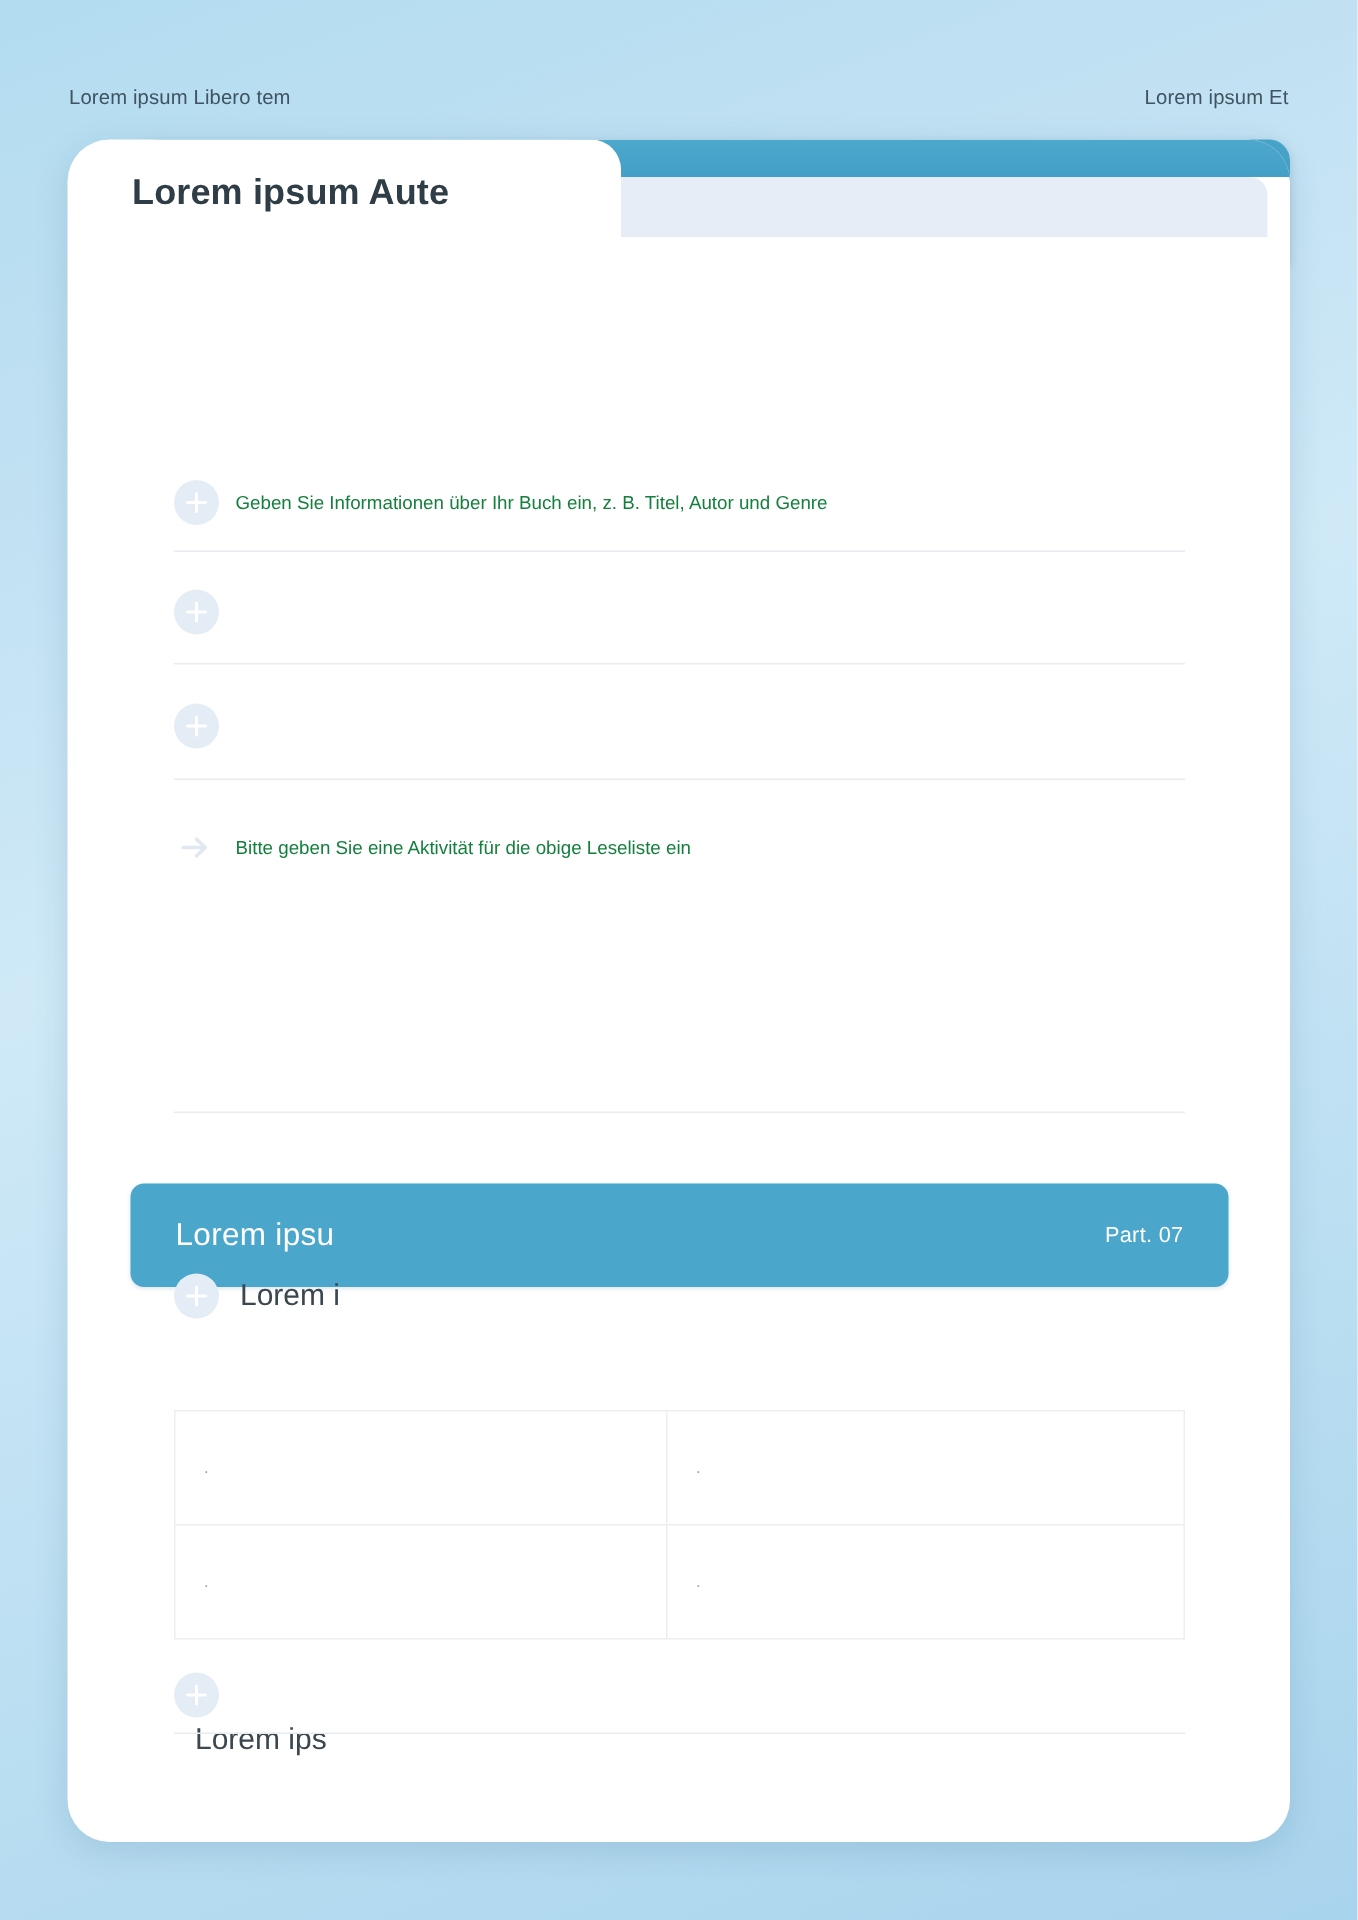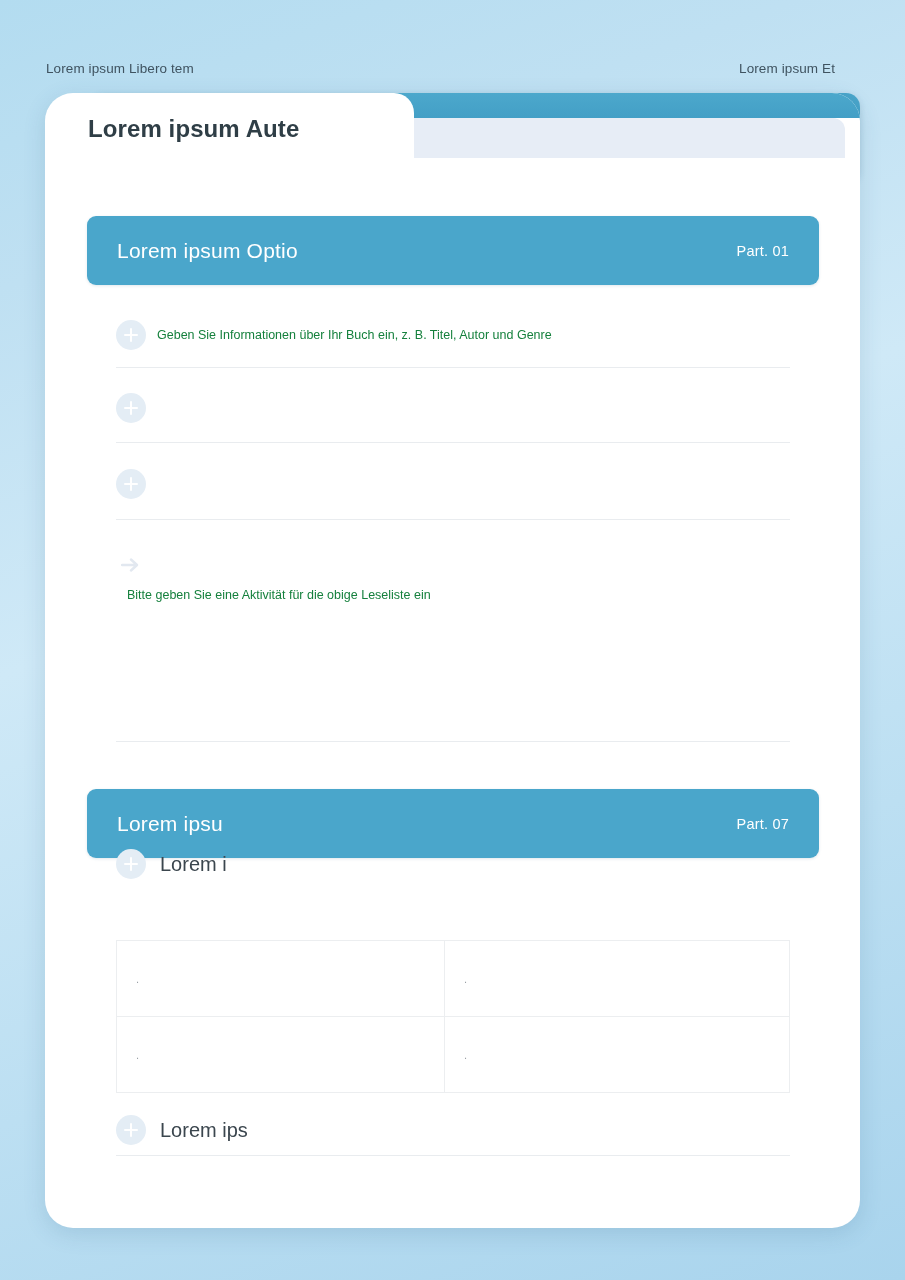--- a/index.html
+++ b/index.html
@@ -17,23 +17,23 @@
   }
 
   
   .topbar {
     position: absolute;
     top: 52px;
     left: 0;
     width: 905px;
     height: 24px;
     display: flex;
-    align-items: flex-end;
+    align-items: center;
     justify-content: space-between;
-    padding: 0 70px 0 46px;
+    padding: 0 46px 0 46px;
   }
   .topbar-text {
     font-size: 13.5px;
     color: #3f5360;
     letter-spacing: .1px;
     white-space: nowrap;
   }
 
   
   .stack {
@@ -271,44 +271,40 @@
   <div class="layer-white">
 
     <div class="tab-clip">
       <div class="tab-clip-blue"></div>
       <div class="tab-clip-pale"></div>
       <div class="tab-clip-corner"></div>
     </div>
 
     <div class="doc-title">Lorem ipsum Aute</div>
 
-    <div class="section-head" id="head-1">
-      <span class="section-head-title">Lorem ipsum Optio</span>
-      <span class="section-head-part">Part. 01</span>
-    </div>
 
     <div class="row" style="top:227px;">
       <span class="plus-badge"></span>
       <span class="row-text">Geben Sie Informationen über Ihr Buch ein, z. B. Titel, Autor und Genre</span>
     </div>
     <div class="row-line" style="top:274px;"></div>
 
     <div class="row" style="top:300px;">
       <span class="plus-badge"></span>
       <span class="row-text"></span>
     </div>
     <div class="row-line" style="top:349px;"></div>
 
     <div class="row" style="top:376px;">
       <span class="plus-badge"></span>
       <span class="row-text"></span>
     </div>
     <div class="row-line" style="top:426px;"></div>
 
-    <div class="row" style="top:457px;flex-direction:column;">
+    <div class="row" style="top:457px;">
       <span class="arrow-badge">
         <svg width="20" height="16" viewBox="0 0 20 16" aria-hidden="true">
           <path d="M1 8 H15 M10 2.5 L16 8 L10 13.5" fill="none" stroke="#e2e8f0" stroke-width="2.4" stroke-linecap="round" stroke-linejoin="round"></path>
         </svg>
       </span>
       <span class="row-text">Bitte geben Sie eine Aktivität für die obige Leseliste ein</span>
     </div>
 
     <div class="row-line" style="top:648px;"></div>
 
@@ -328,21 +324,21 @@
           <td>.</td>
           <td>.</td>
         </tr>
         <tr>
           <td>.</td>
           <td>.</td>
         </tr>
       </tbody>
     </table>
 
-    <div class="row" style="top:1022px;">
+    <div class="row" style="top:1022px;flex-direction:column;">
       <span class="plus-badge"></span>
       <span class="row-text-dark">Lorem ips</span>
     </div>
     <div class="row-line" style="top:1062px;"></div>
 
     <div class="bottom-band"></div>
   </div>
 </div>
 
 </body></html>

